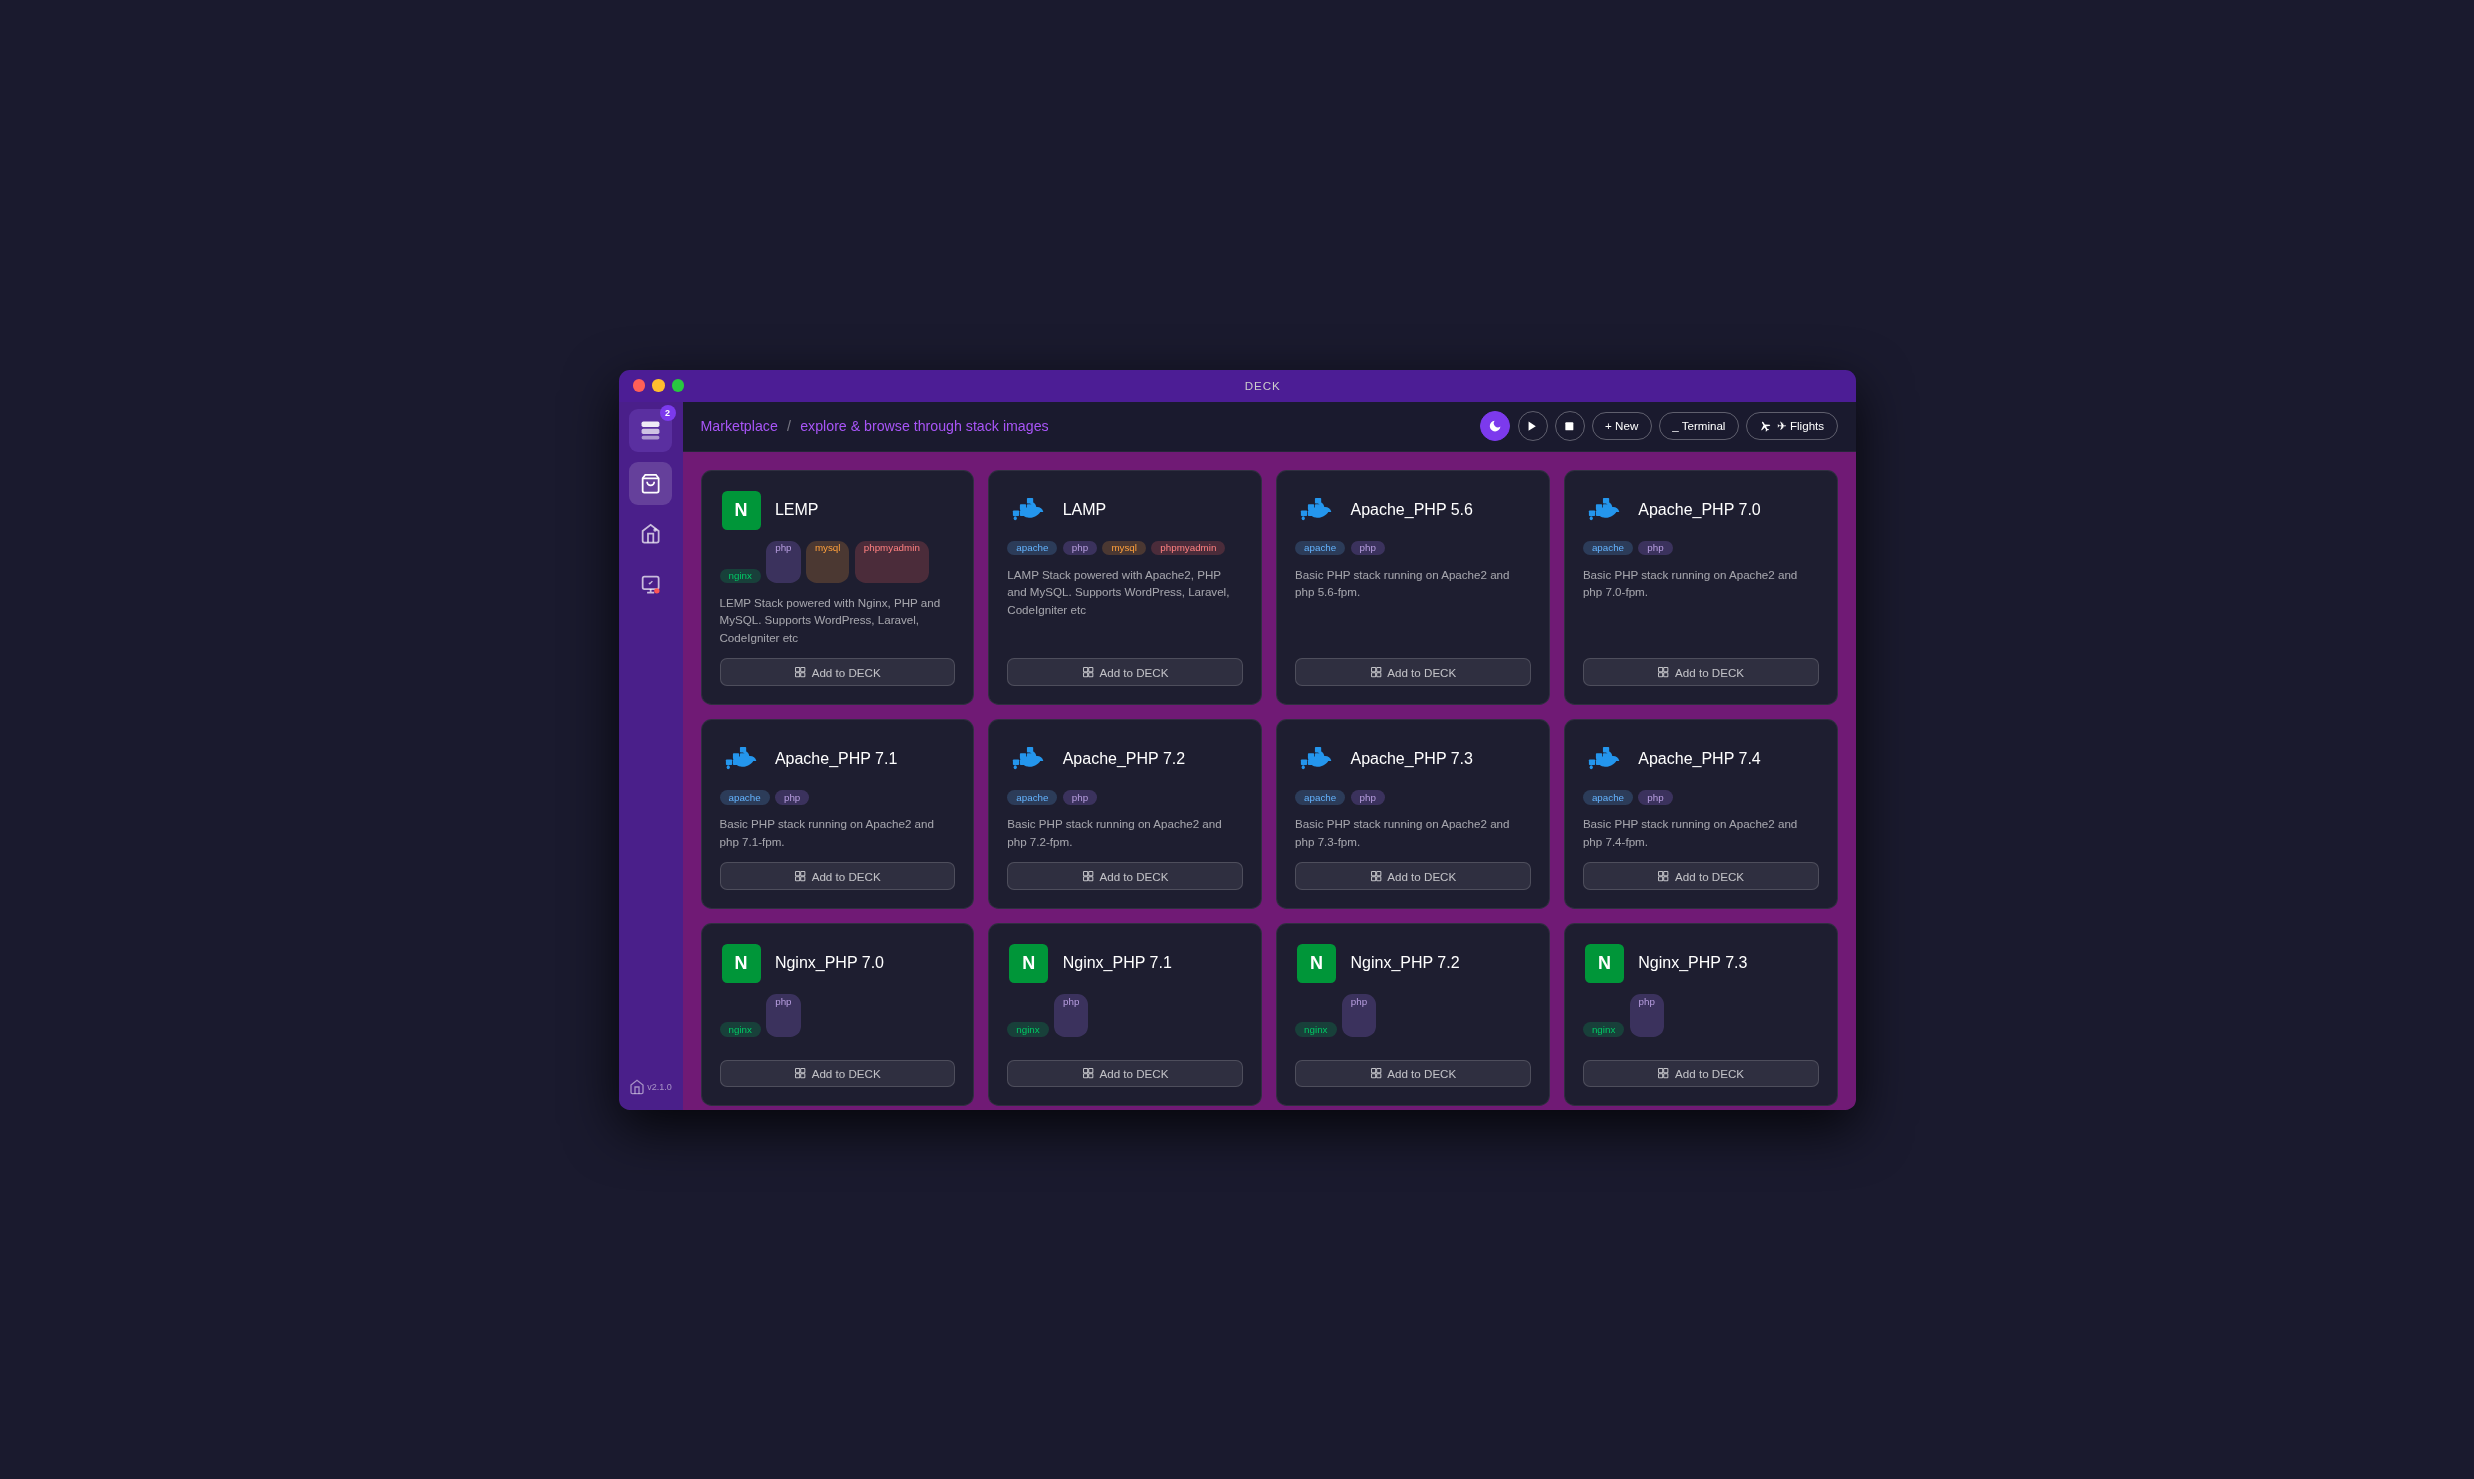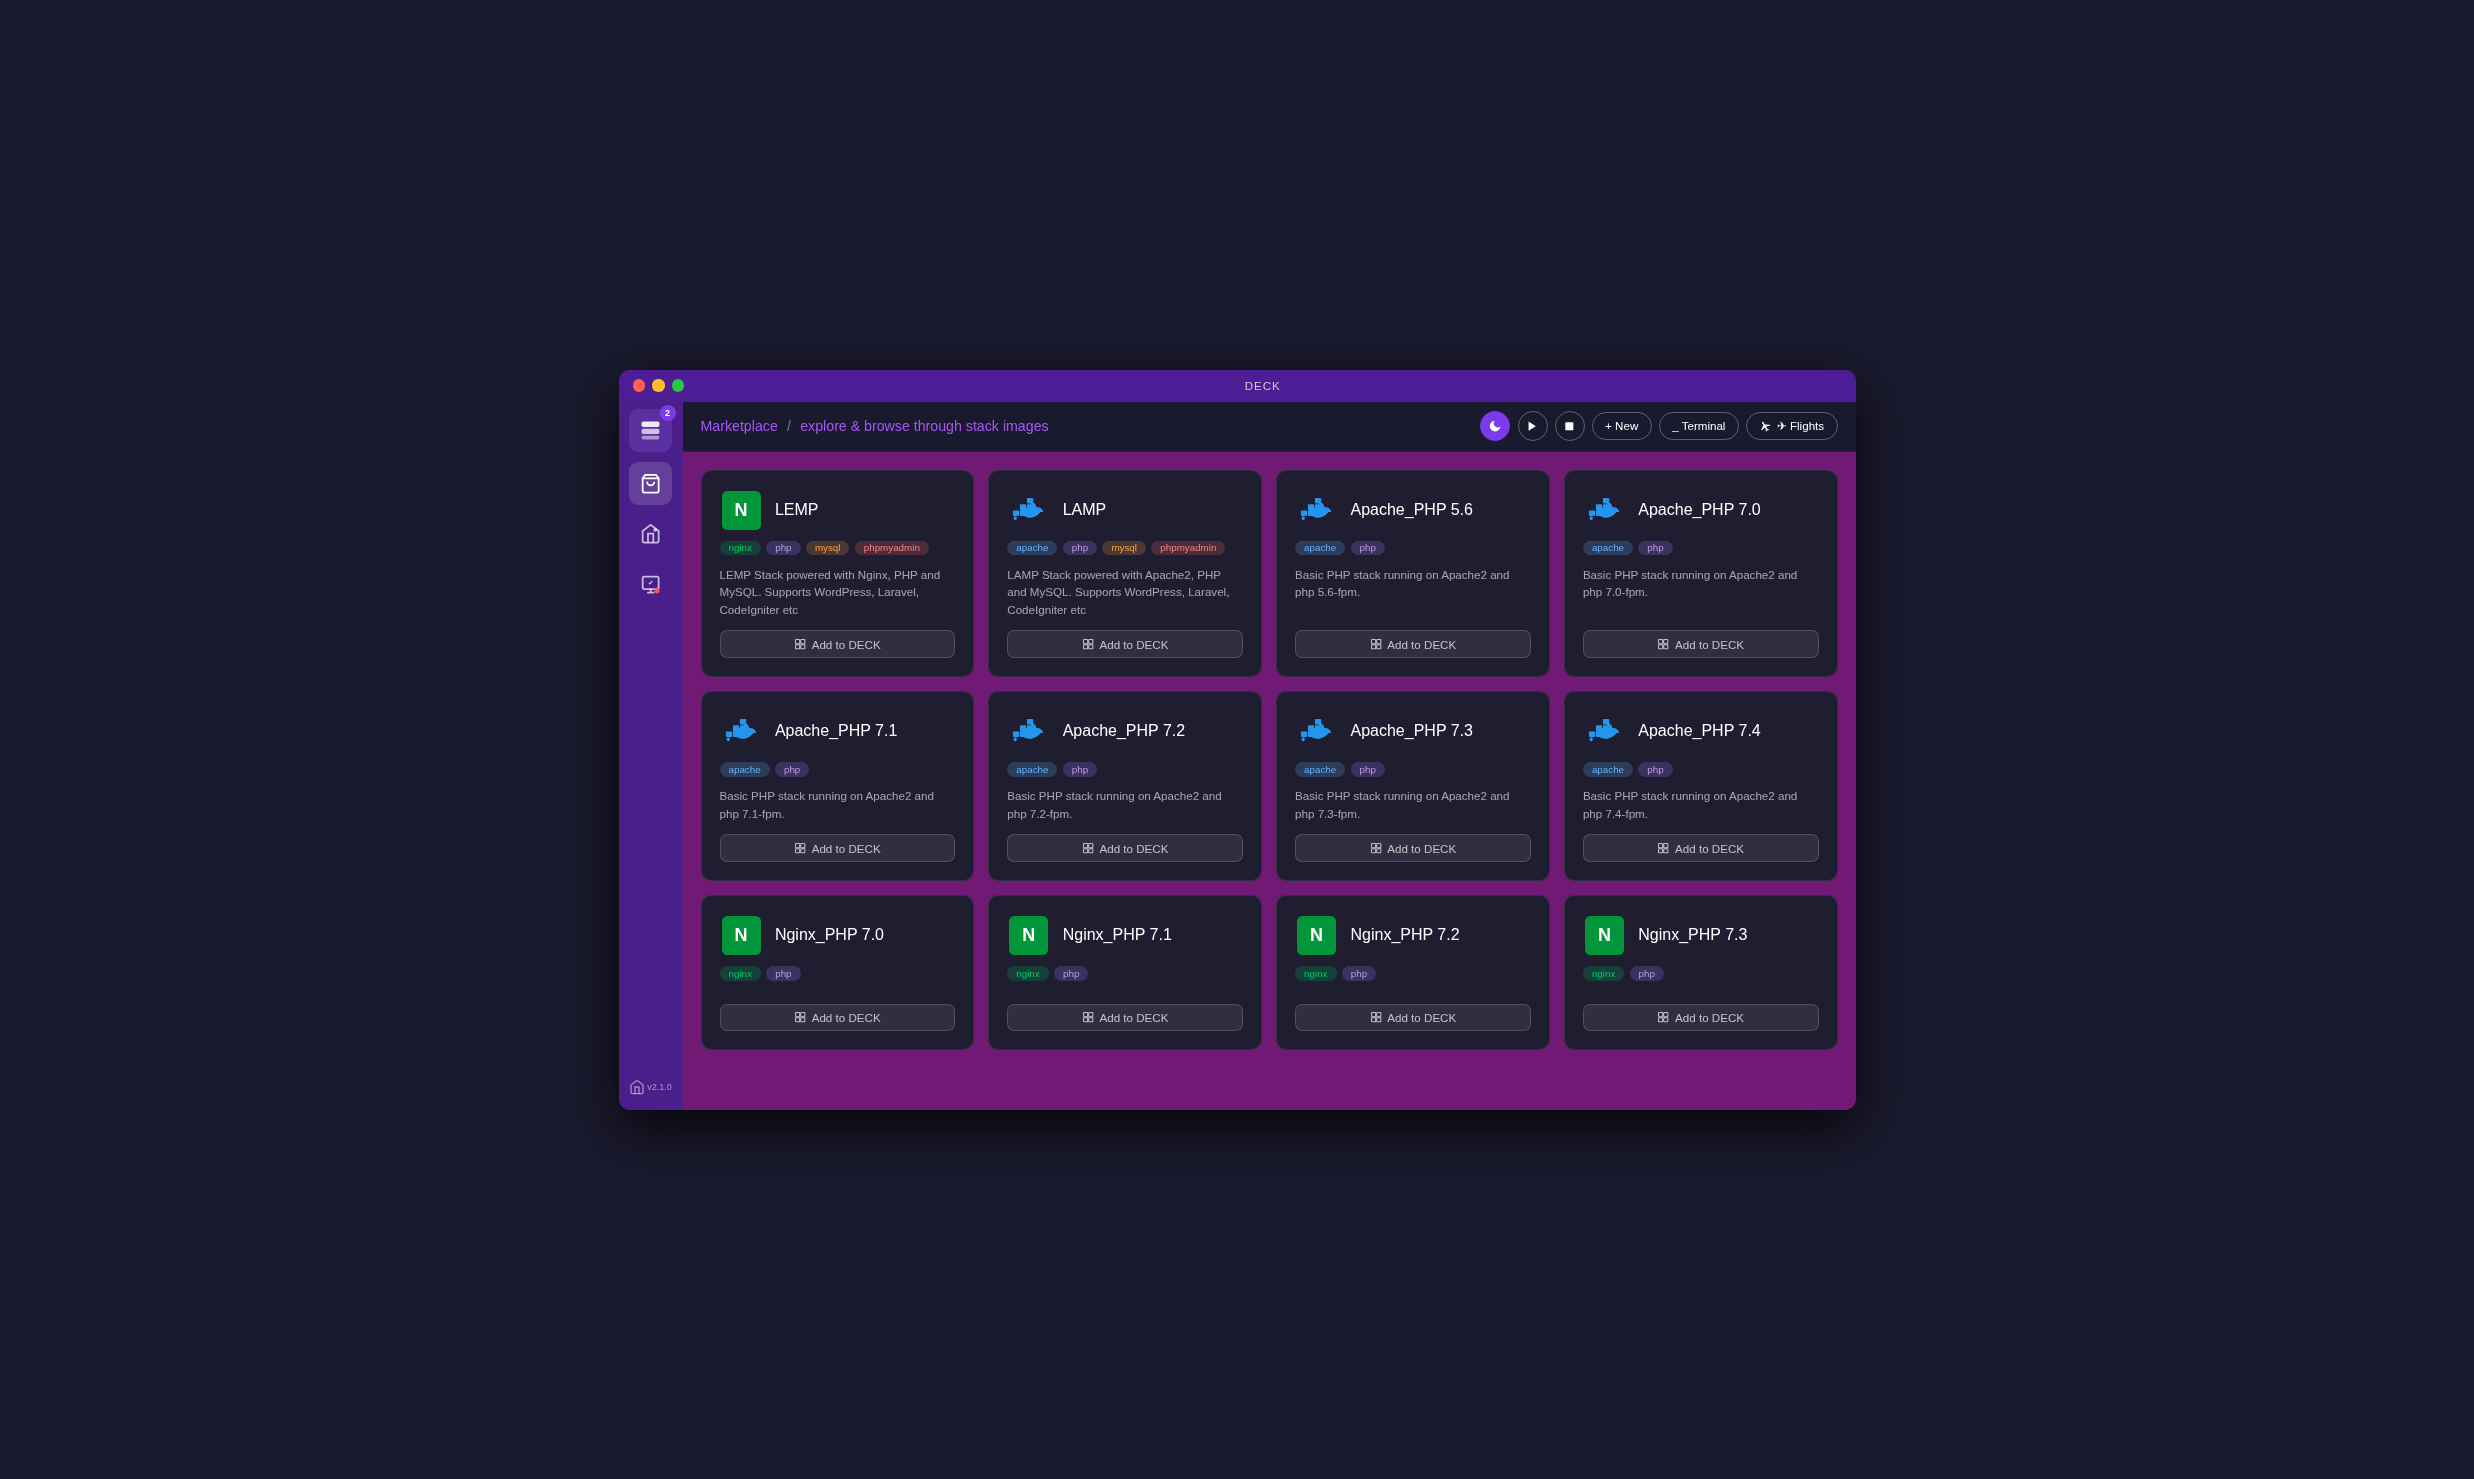--- a/index.html
+++ b/index.html
@@ -240,21 +240,21 @@
       margin-bottom: 10.7px;
     }
     .tag {
       padding: 1.8px 9px;
       border-radius: 10.7px;
       font-size: 9.8px;
       font-weight: 500;
     }
     .tag-apache { background: rgba(100,180,255,0.2); color: #64b4ff; }
     .tag-php { background: rgba(130,100,200,0.3); color: #b89ee0; }
-    .tag-nginx { background: rgba(0,200,100,0.2); color: #00c864; }
+    .tag-nginx { background: rgba(0,200,100,0.2); color: #00c864; margin-top: 28px; }
     .tag-mysql { background: rgba(255,160,60,0.2); color: #ffa03c; }
     .tag-phpmyadmin { background: rgba(255,100,100,0.2); color: #ff8080; }
     .card-description {
       font-size: 11.6px;
       color: rgba(255,255,255,0.6);
       line-height: 1.5;
       flex: 1;
       margin-bottom: 12.4px;
     }
     .card-btn {

